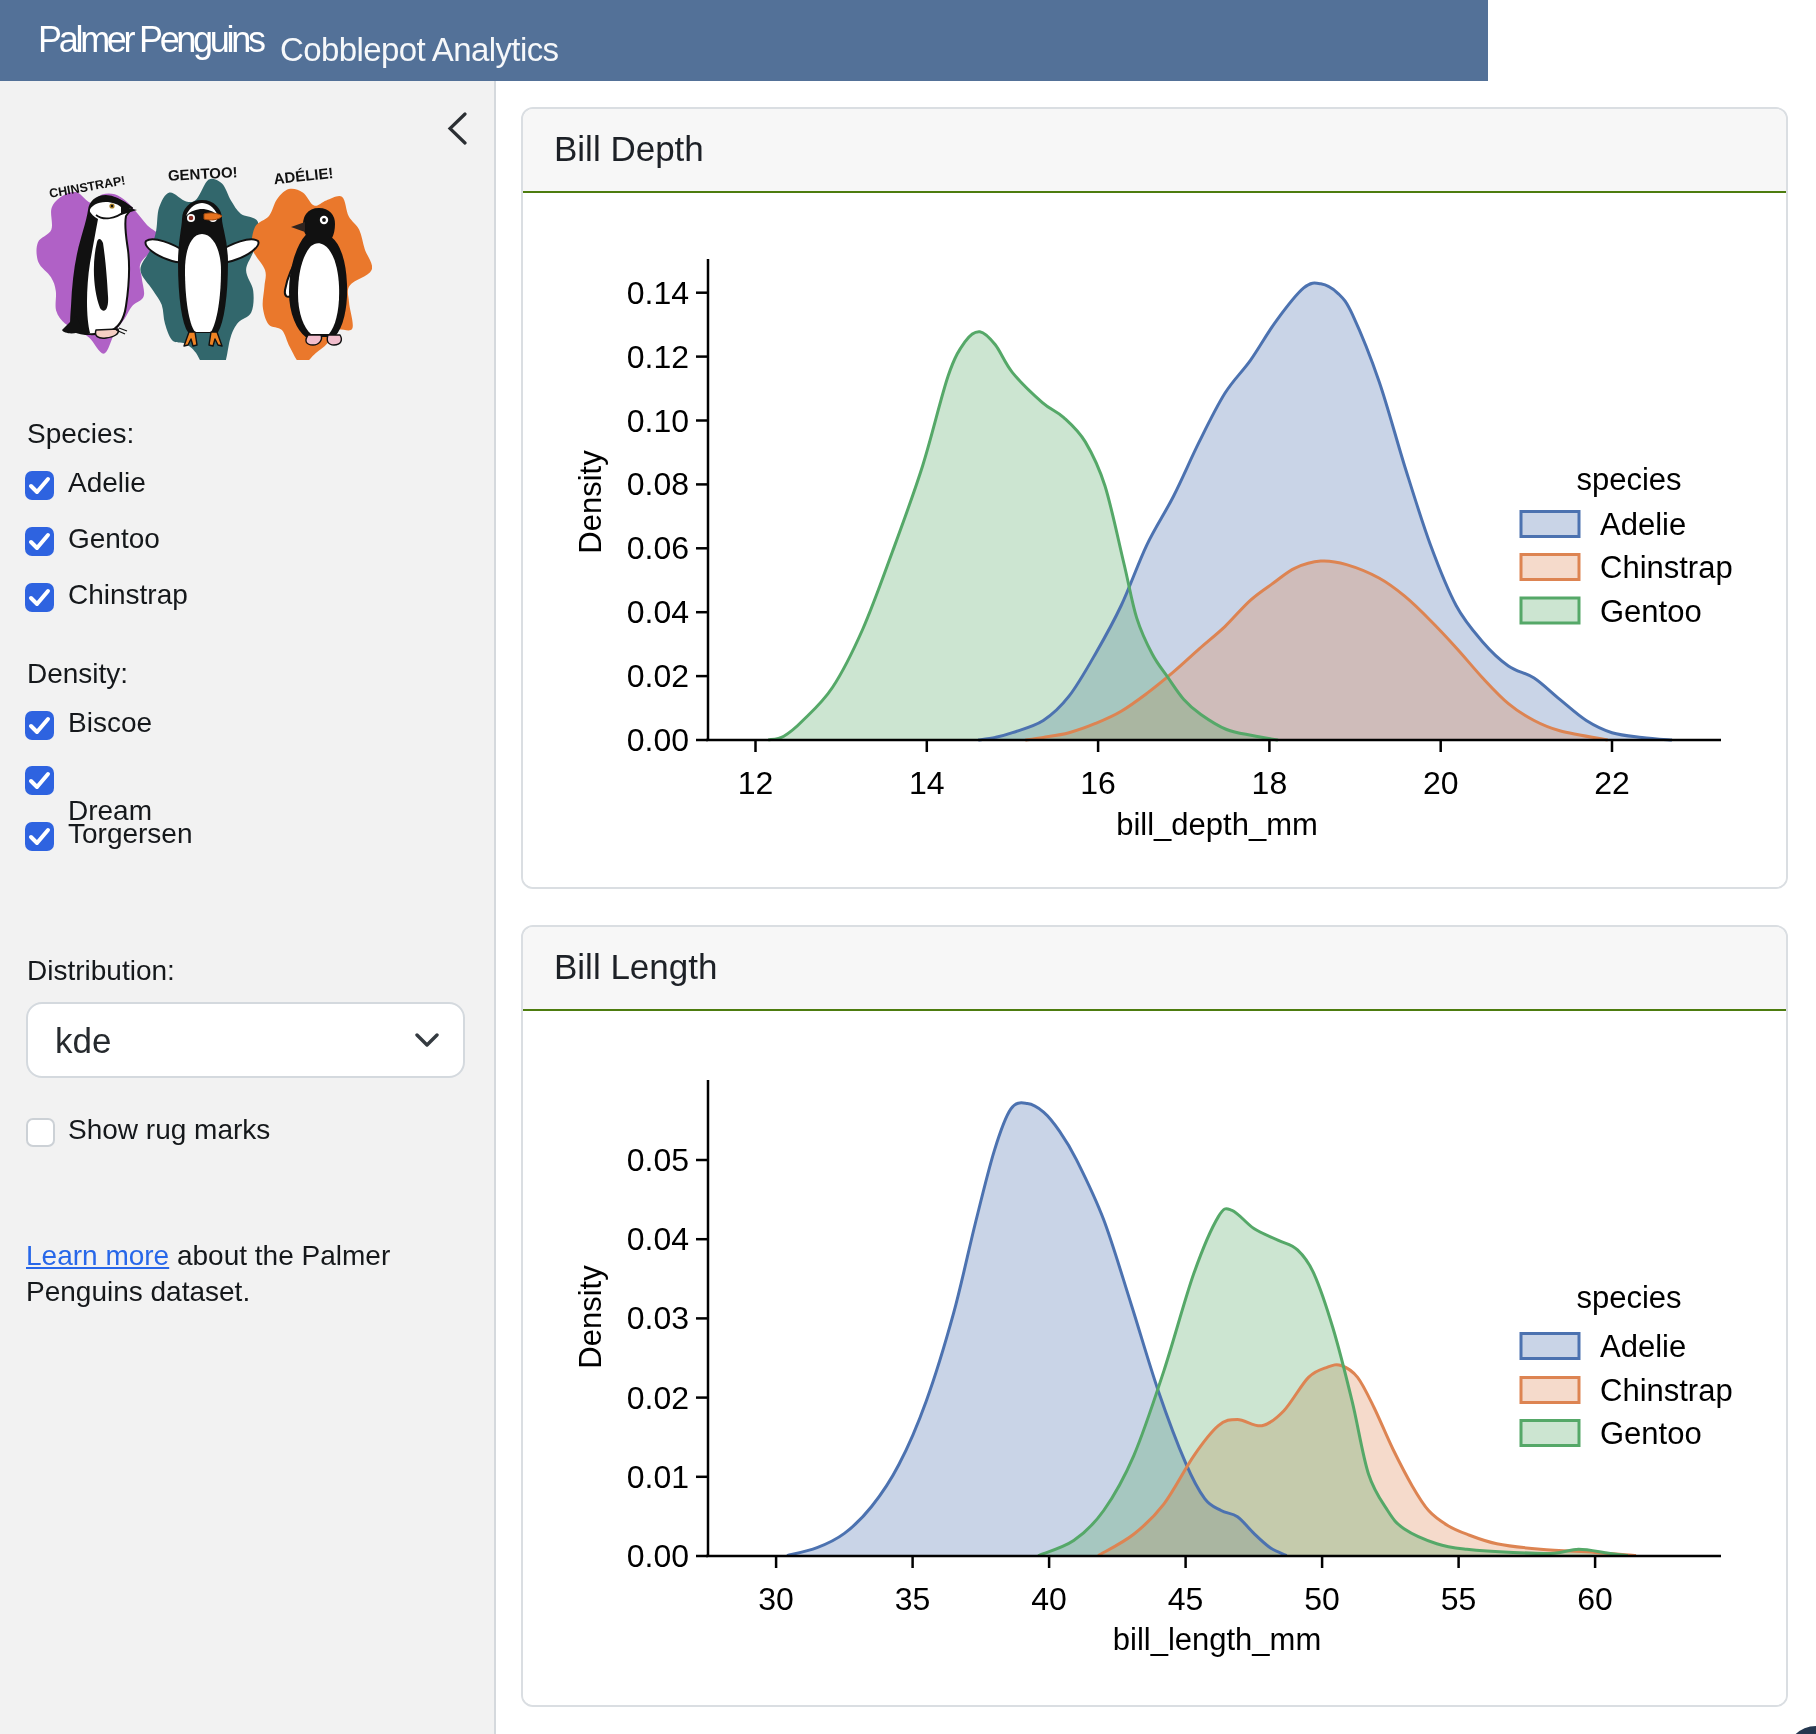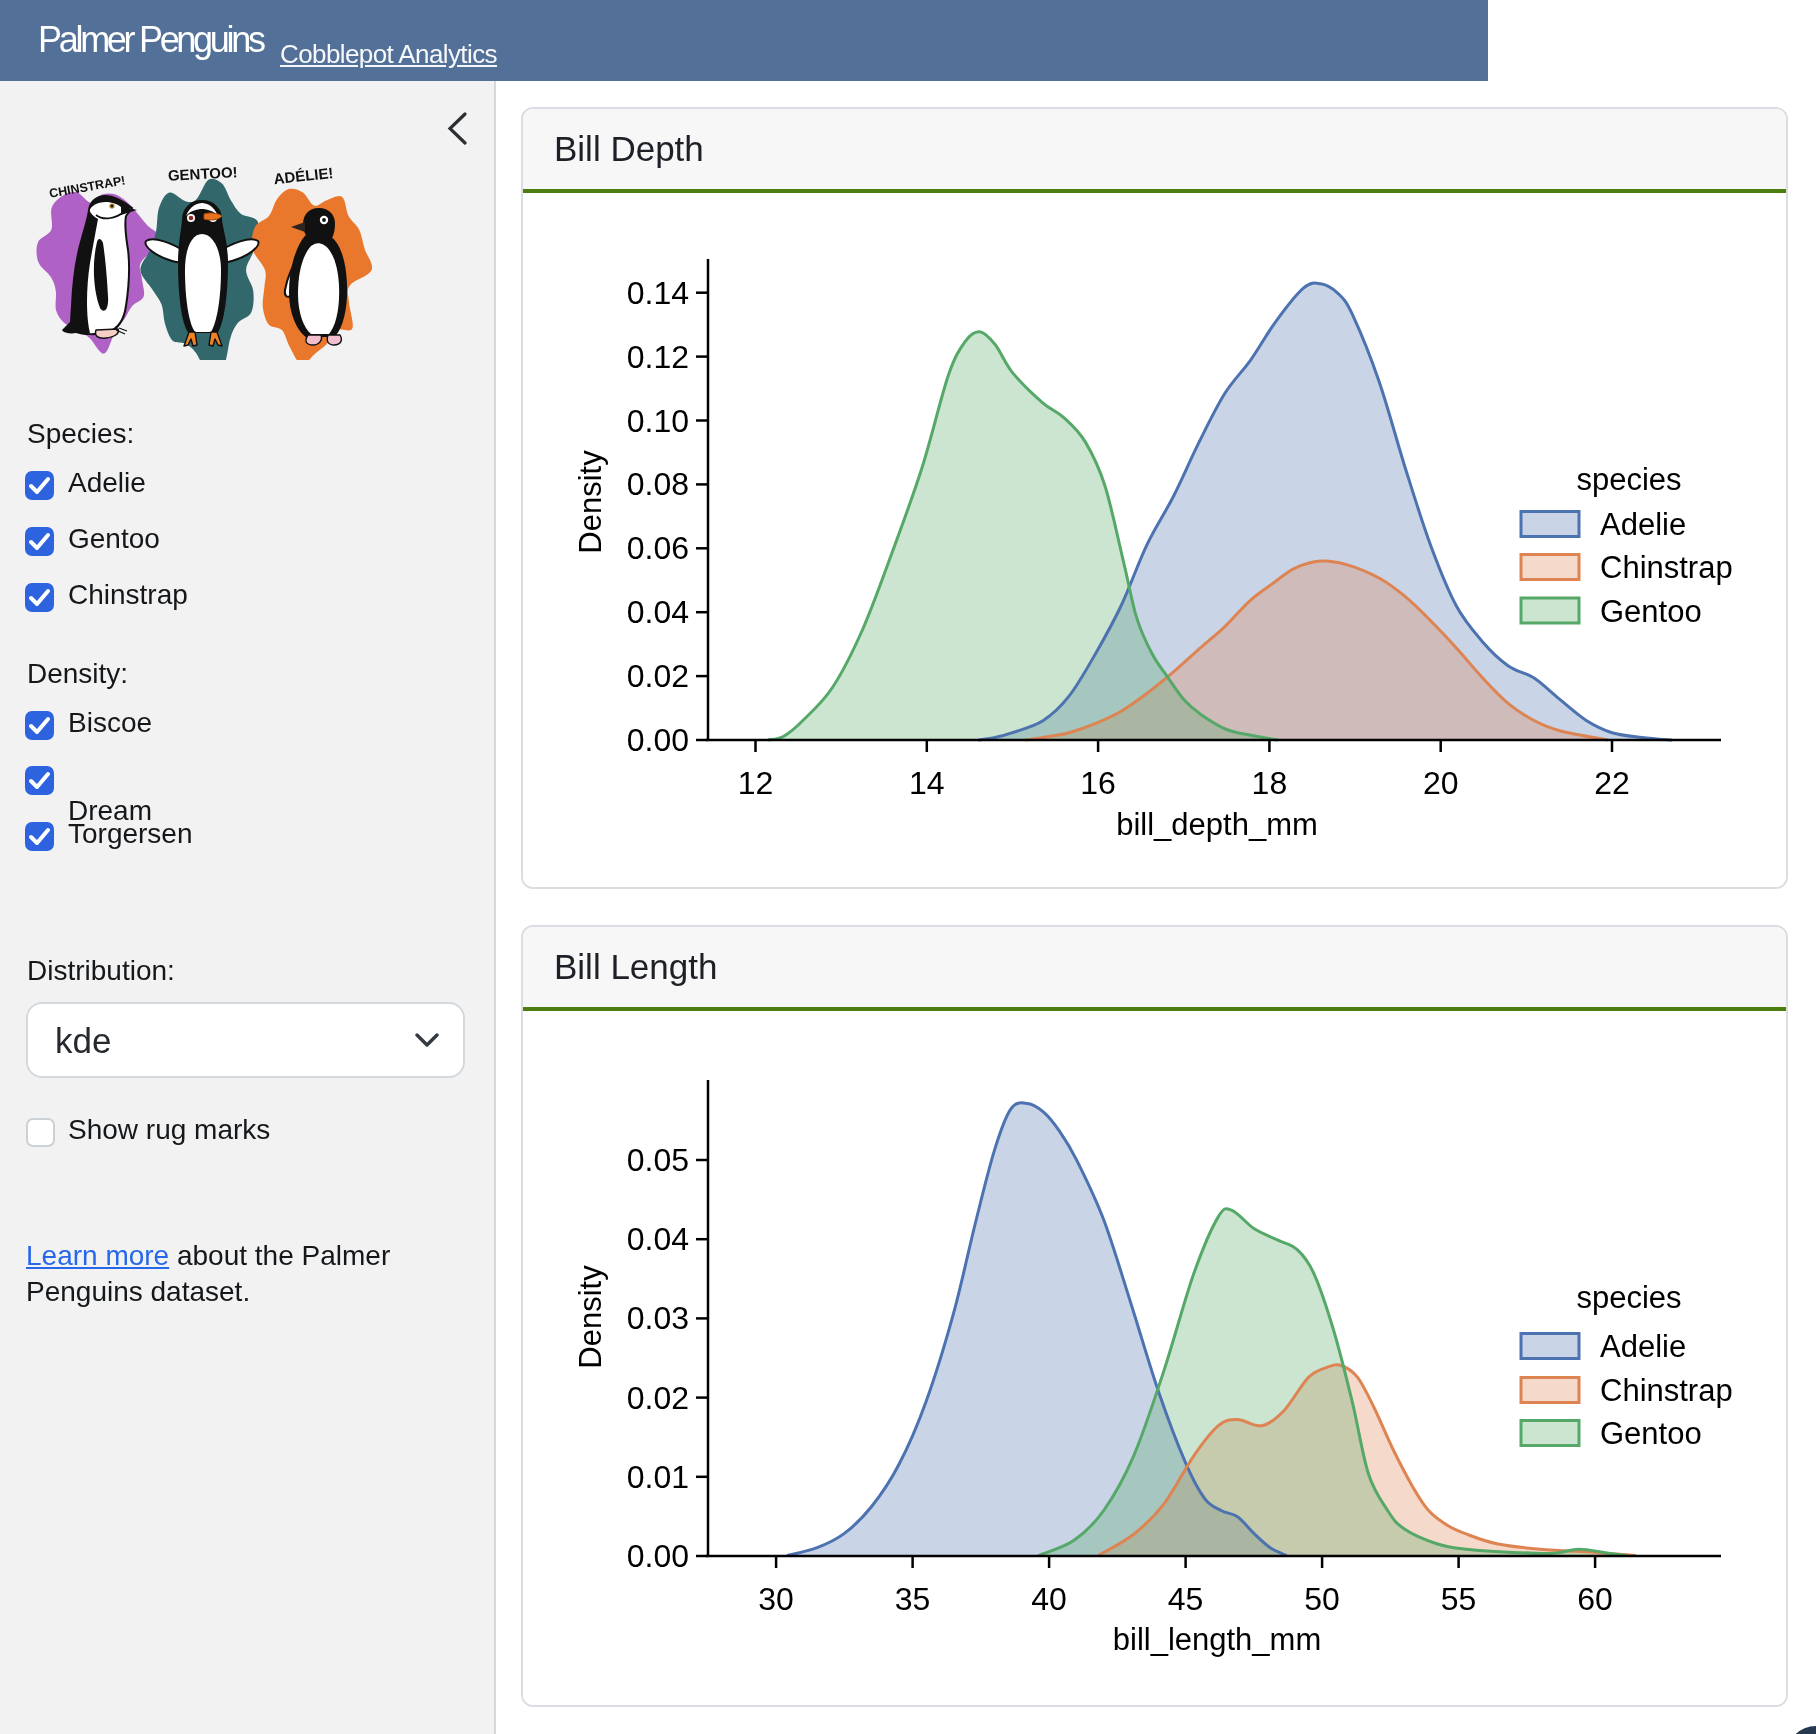--- a/index.html
+++ b/index.html
@@ -1,33 +1,33 @@
 <!DOCTYPE html>
 <html><head>
 <meta charset="utf-8">
 <style>
 * { margin:0; padding:0; box-sizing:border-box; }
 html,body { width:1816px; height:1734px; font-family:"Liberation Sans", sans-serif; background:#fff; overflow:hidden; }
 .navbar { position:absolute; left:0; top:0; width:1488px; height:81px; background:#537198; }
 .navbar .title { position:absolute; left:38px; top:19px; font-size:36px; letter-spacing:-3.3px; color:#fff; }
-.navbar .subtitle { position:absolute; left:280px; top:39px; font-size:26px; letter-spacing:-0.6px; color:rgba(255,255,255,0.95);text-decoration:underline; }
+.navbar .subtitle { position:absolute; left:280px; top:31px; font-size:33px; letter-spacing:-0.6px; color:rgba(255,255,255,0.95); }
 .sidebar { position:absolute; left:0; top:81px; width:496px; height:1653px; background:#f2f2f2; border-right:2px solid #d5d9dd; }
 .collapse-btn { position:absolute; left:441px; top:31px; }
 .art { position:absolute; left:36px; top:77px; }
 .label { position:absolute; font-size:28px; color:#15181b; }
 .chk { position:absolute; width:29px; height:29px; border-radius:7px; }
 .chk.on { background:#2e63e0; }
 .chk.off { background:#fff; border:2px solid #ccd1d6; }
 .chk svg { position:absolute; left:3px; top:5px; }
 .sel { position:absolute; left:26px; top:921px; width:439px; height:76px; background:#fff; border:2px solid #d4d9de; border-radius:16px; }
 .sel .val { position:absolute; left:27px; top:17px; font-size:35px; color:#262a2e; }
 .link { color:#2767e9; text-decoration:underline; }
 .main { position:absolute; left:498px; top:81px; width:1318px; height:1653px; background:#fff; }
 .card { position:absolute; left:23px; width:1267px; height:782px; background:#fff; border:2px solid #dadee2; border-radius:12px; overflow:hidden; }
-.card .hdr { height:84px; background:#f7f7f7; border-bottom:4px solid #4d7c0f; }
+.card .hdr { height:84px; background:#f7f7f7; border-bottom:2px solid #4d7c0f; }
 .card .hdr span { position:absolute; left:31px; top:20px; font-size:35px; color:#1d2127; }
 .card .body { position:relative; height:696px; background:#fff; }
 .fab { position:absolute; left:1786px; top:1726px; width:60px; height:60px; border-radius:50%; background:#253850; }
 </style>
 </head>
 <body>
 <div class="navbar">
   <div class="title">Palmer Penguins</div>
   <div class="subtitle">Cobblepot Analytics</div>
 </div>

